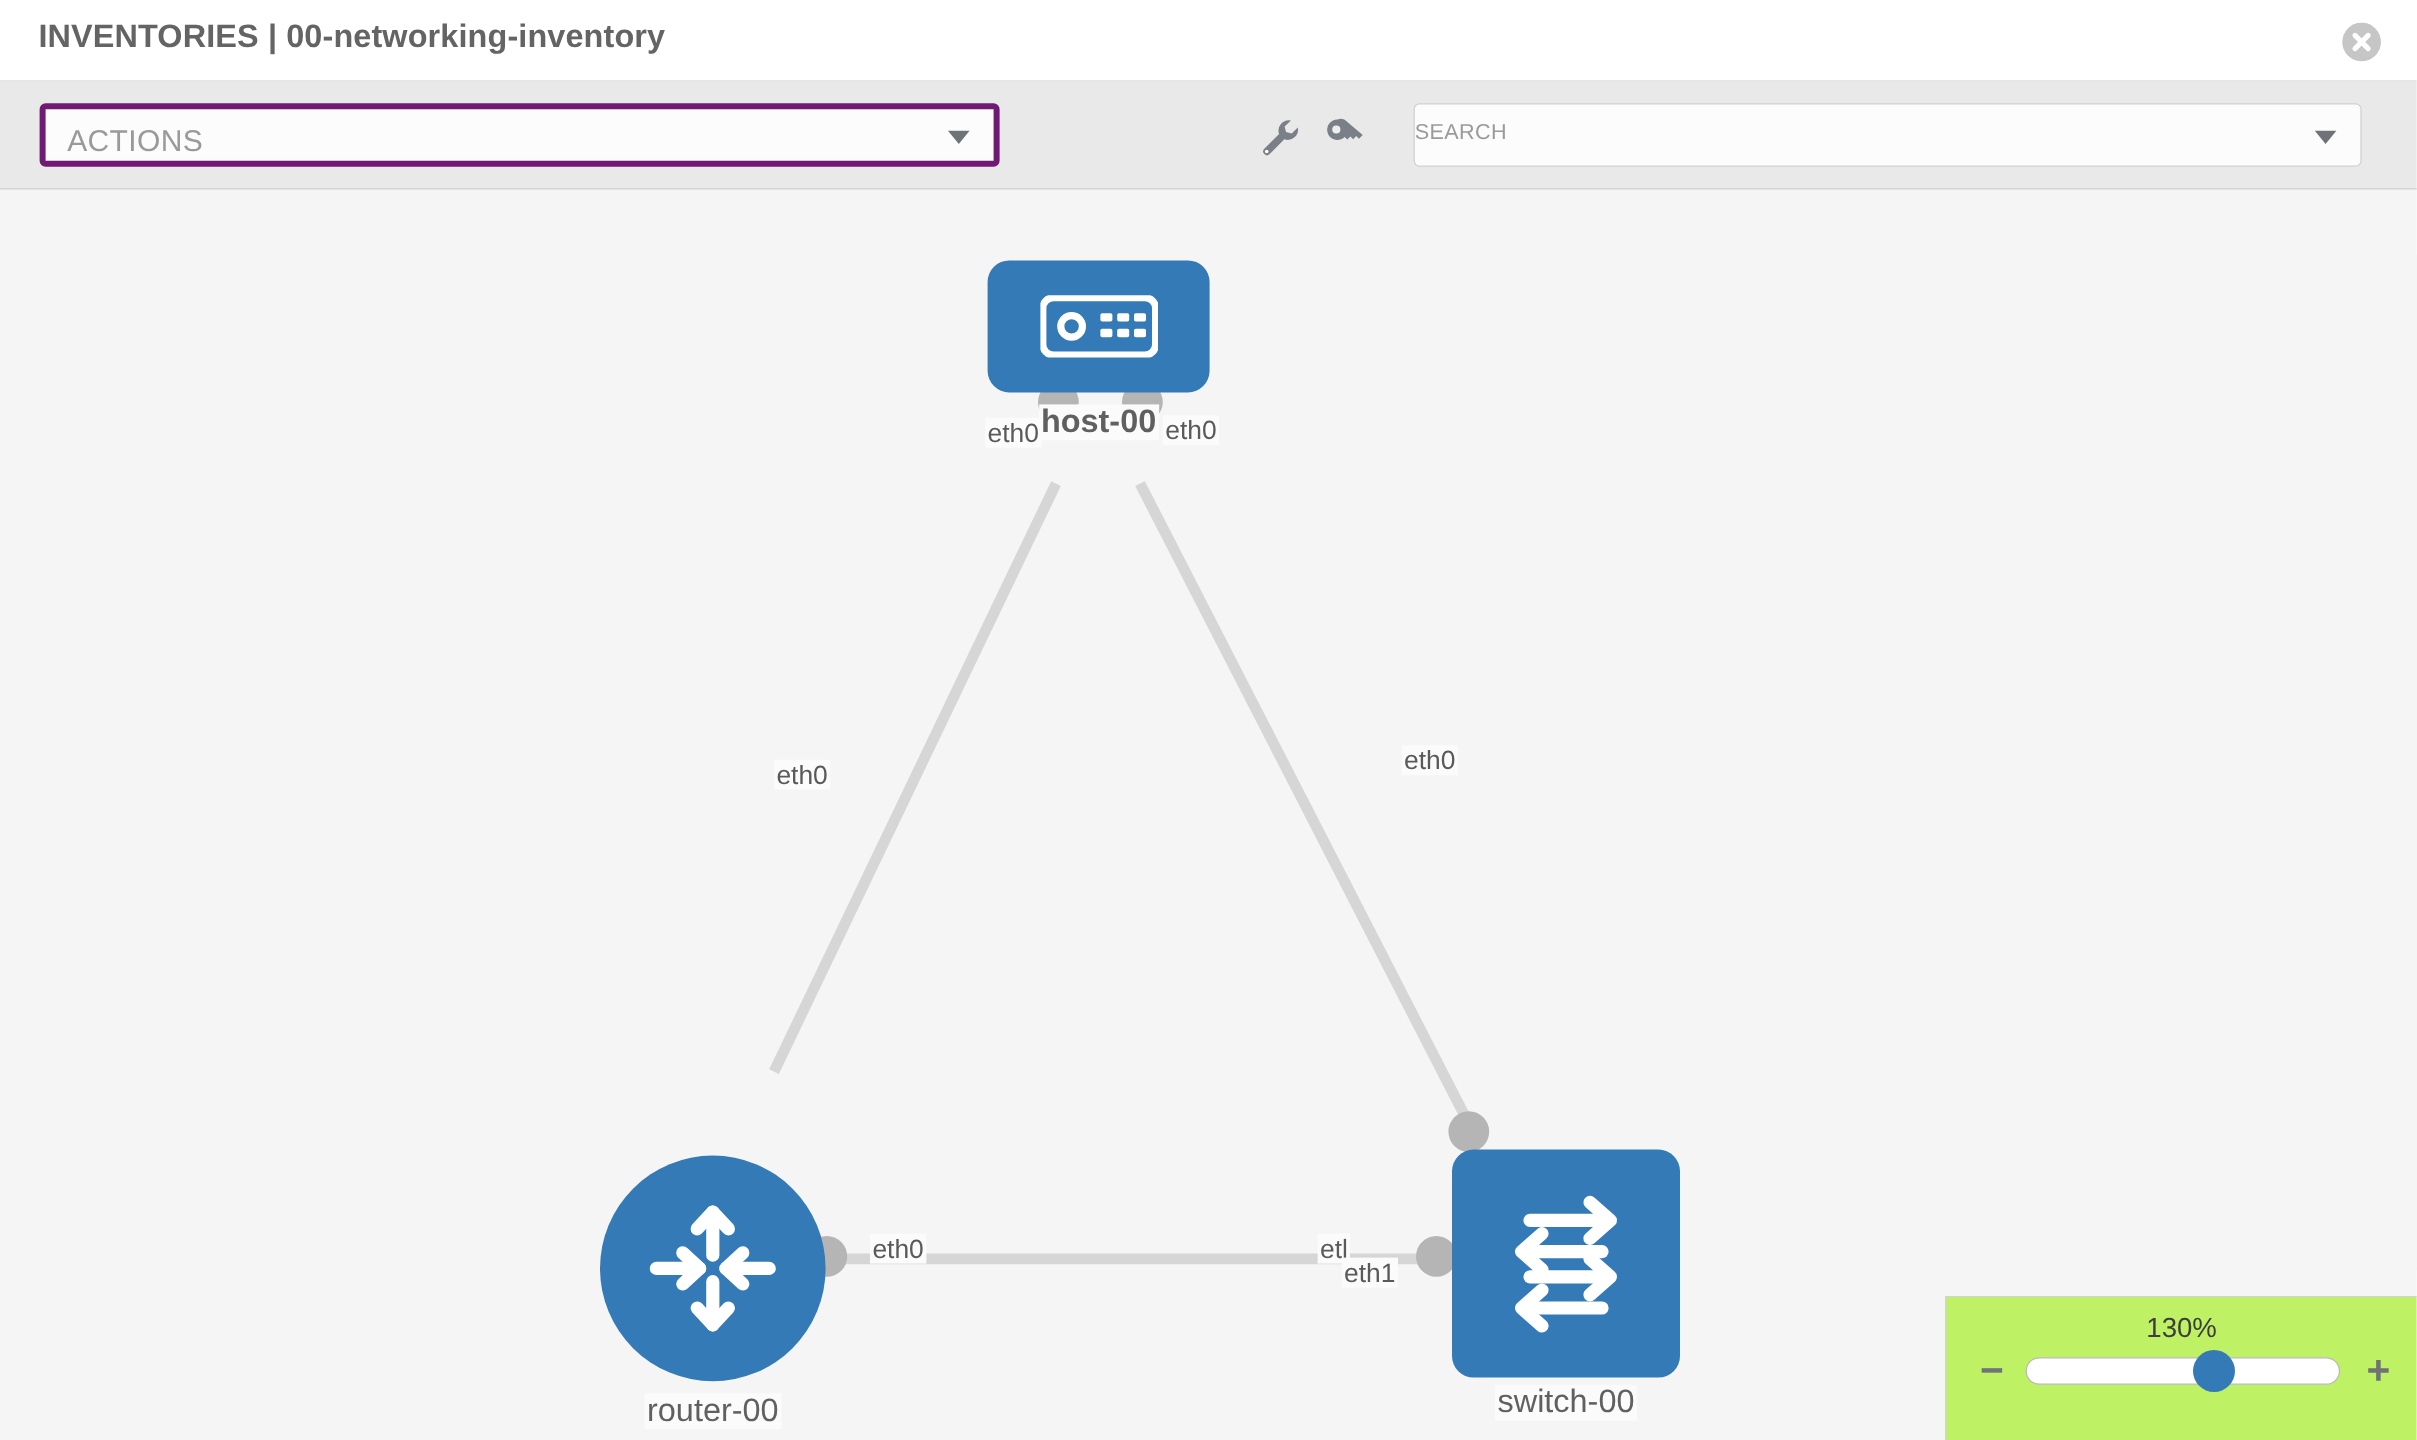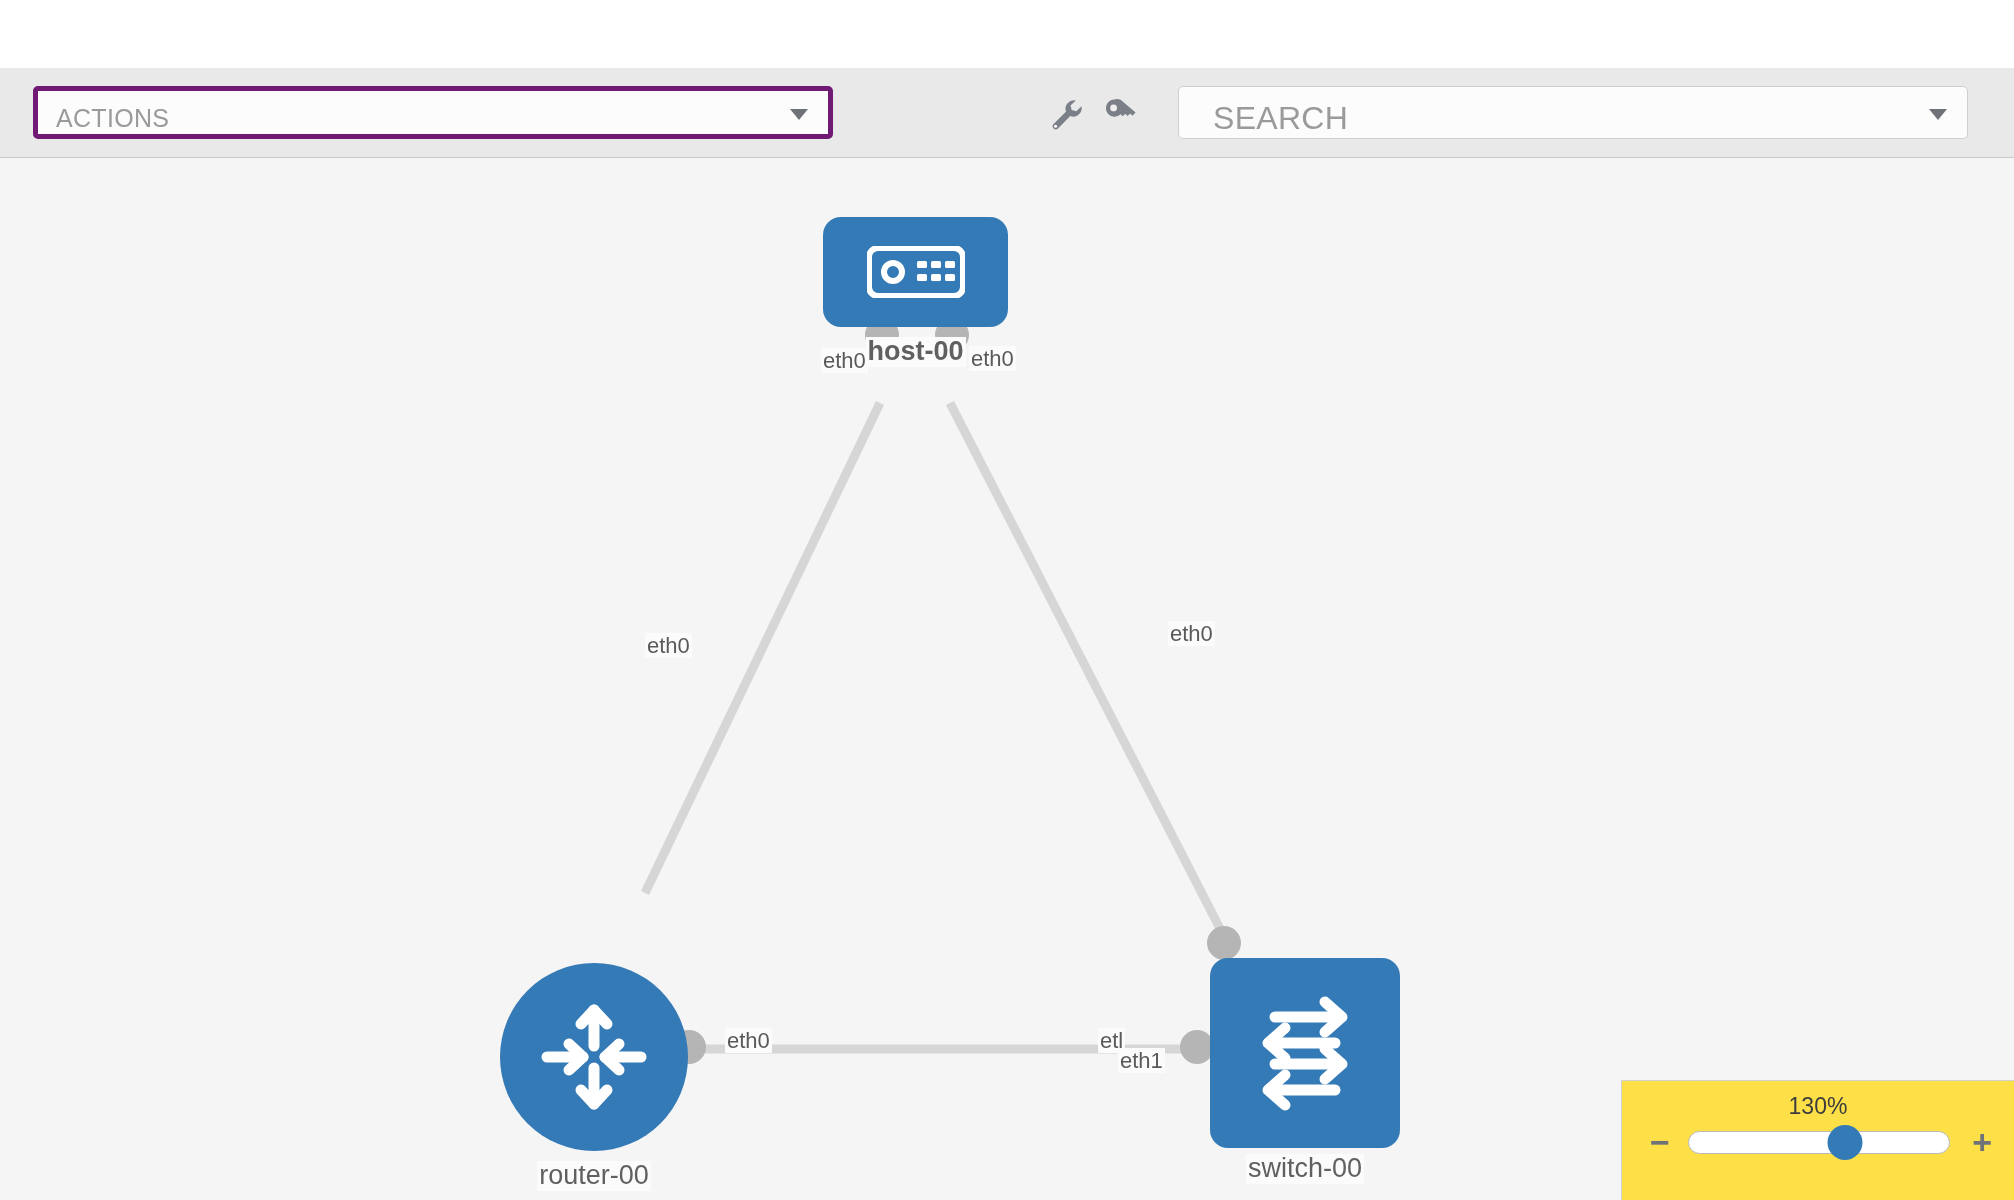--- a/index.html
+++ b/index.html
@@ -111,23 +111,23 @@
     width: 790px;
     height: 53px;
     background: #fcfcfc;
     border: 1px solid #cfcfcf;
     border-radius: 5px;
     box-sizing: border-box;
     cursor: text;
   }
   .search-select .label {
     position: absolute;
-    left: 34px;
+    left: 0;
     top: 13px;
-    font-size: 32px;
+    font-size: 18px;
     color: #9a9a9a;
     letter-spacing: 0.3px;
   }
 
   
   .canvas {
     position: absolute;
     left: 0; top: 158px;
     width: 2014px;
     height: 1042px;
@@ -188,21 +188,21 @@
     line-height: 1.15;
   }
 
   
   .zoom-panel {
     position: absolute;
     right: 0;
     bottom: 0;
     width: 393px;
     height: 120px;
-    background: #fde047;
+    background: #bef264;
     border: 1px solid #d2d2d2;
     border-right: none;
     border-bottom: none;
     box-sizing: border-box;
   }
   .zoom-value {
     position: absolute;
     top: 12px;
     left: 0;
     width: 100%;
@@ -243,20 +243,30 @@
     background: #337ab7;
     transform: translateX(-50%);
     cursor: grab;
   }
 </style>
 </head>
 <body>
 
 <div id="app">
 
+  <div class="header">
+    <div class="header-title">INVENTORIES | 00-networking-inventory</div>
+
+    <div class="close-btn">
+      <svg width="32" height="32" viewBox="0 0 32 32" aria-hidden="true">
+        <circle cx="16" cy="16" r="16" fill="#c6c6c6"></circle>
+        <path d="M10.5 10.5 L21.5 21.5 M21.5 10.5 L10.5 21.5" stroke="#ffffff" stroke-width="4.2" stroke-linecap="round"></path>
+      </svg>
+    </div>
+  </div>
 
   <div class="toolbar">
 
     <div class="actions-select">
       <span class="label">ACTIONS</span>
       <span class="caret"></span>
     </div>
 
     <div class="tool-icon wrench">
       <svg width="40" height="40" viewBox="0 0 40 40" aria-hidden="true">

